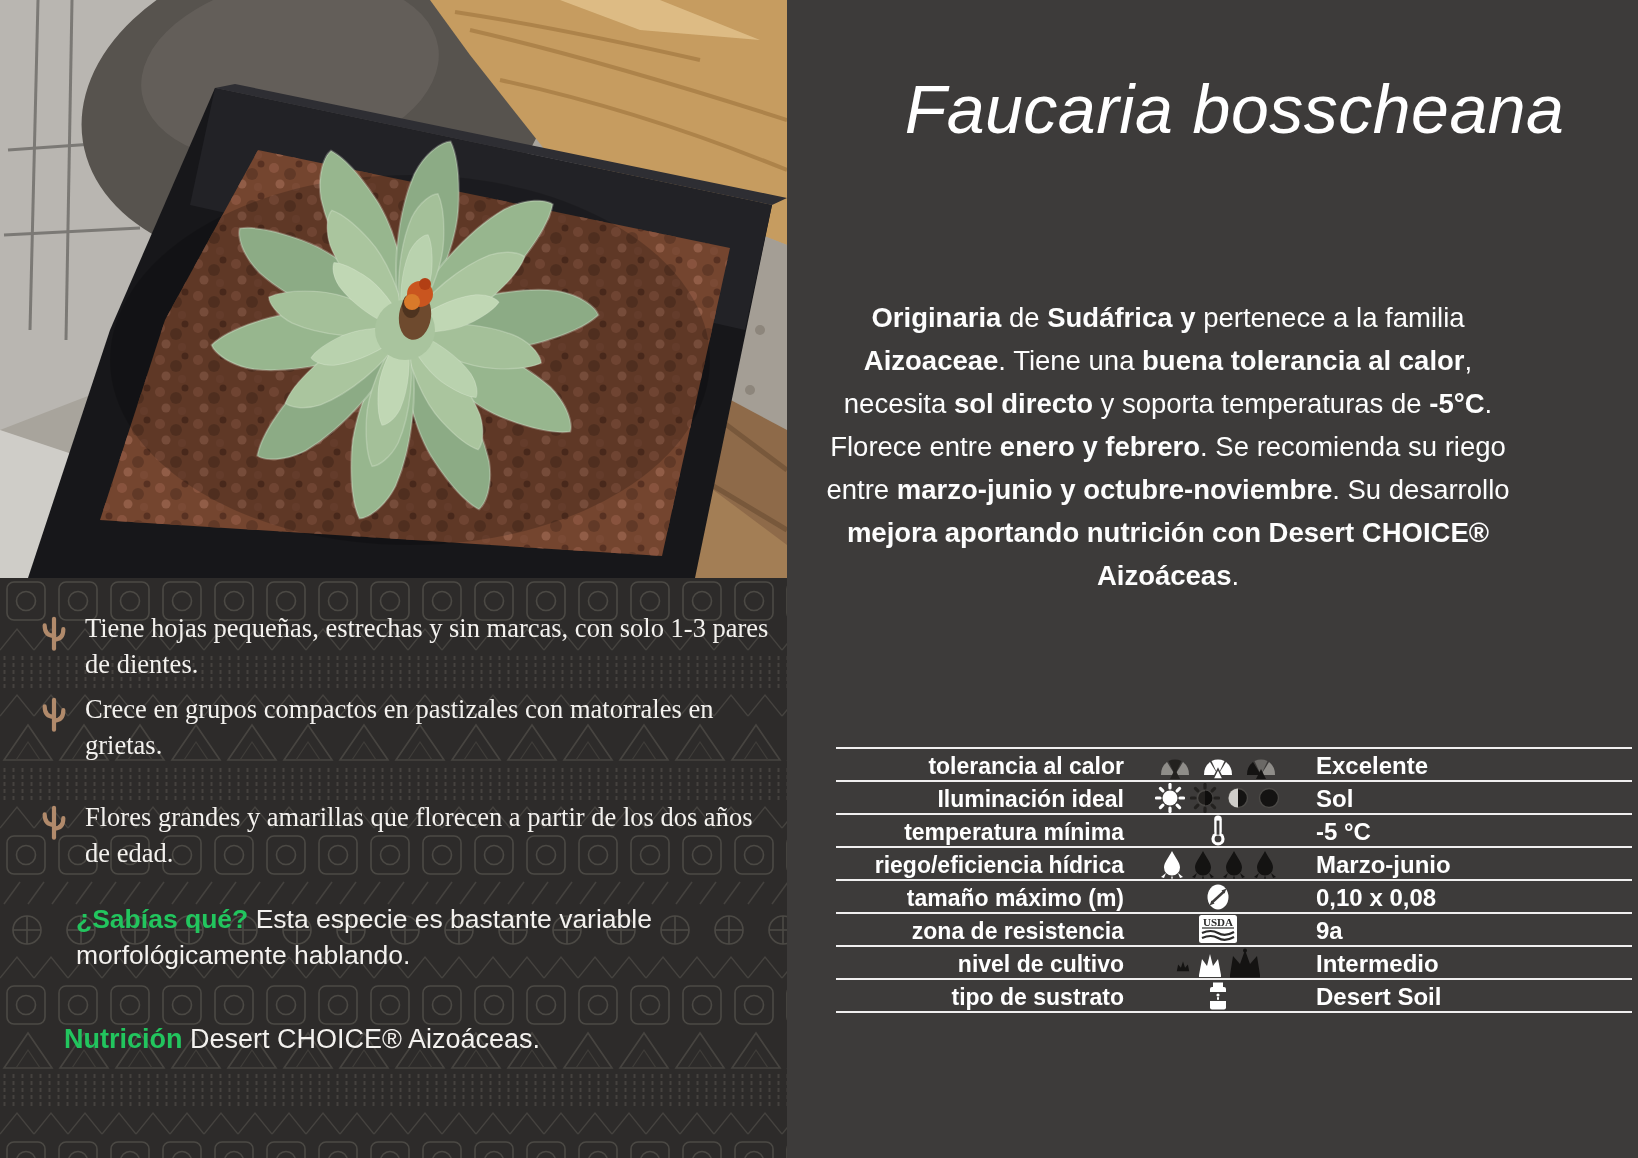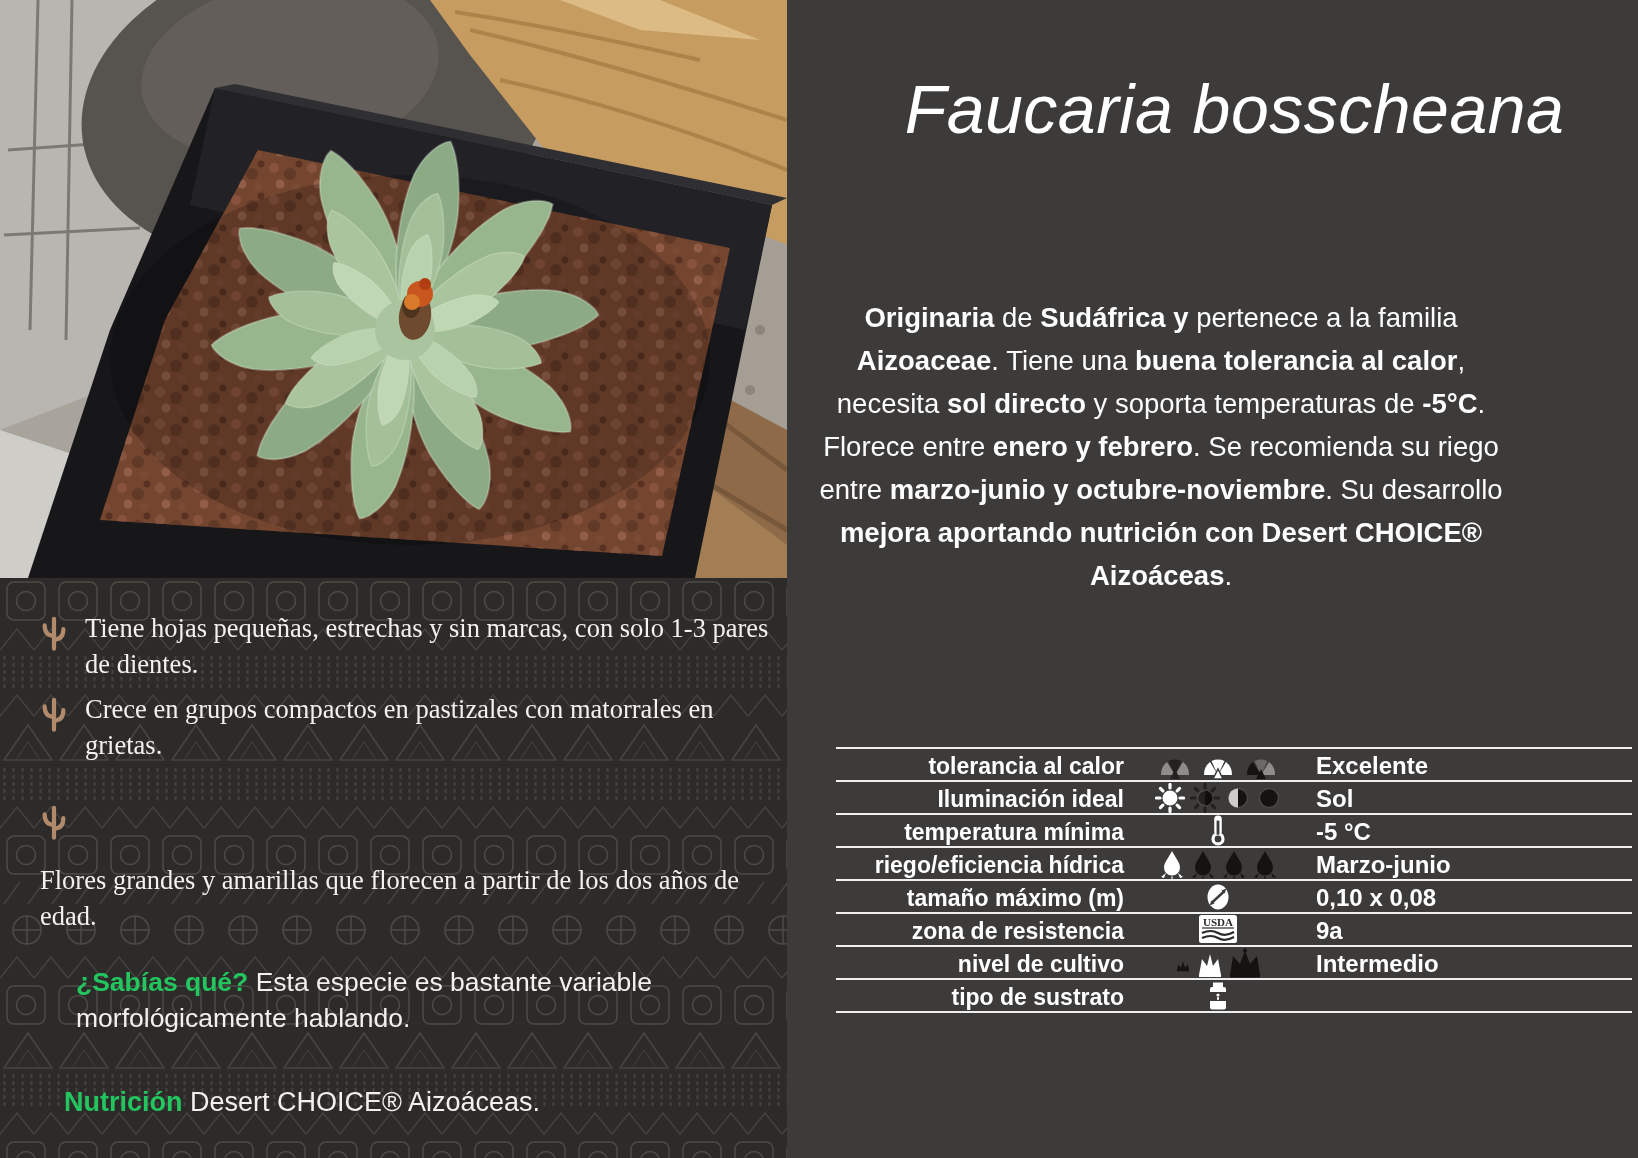--- a/index.html
+++ b/index.html
@@ -8,33 +8,33 @@
     background:#3d3b3a;color:#fff;
     font-family:"Liberation Sans",sans-serif;
   }
   
   .photo{position:absolute;left:0;top:0;width:787px;height:578px;display:block;}
   .pattern-area{position:absolute;left:0;top:578px;width:787px;height:580px;background:#2d2b2a;}
   .pattern-svg{position:absolute;left:0;top:0;}
   .facts{position:absolute;left:40px;top:32px;right:16px;color:#f3f1ee;font-size:26.5px;line-height:36px;}
   ul.bullets{list-style:none;margin:0;padding:0;}
   ul.bullets li{display:flex;gap:13px;margin:0 0 9px 0;font-family:Liberation Serif, serif;}
-  ul.bullets li.gap-before{margin-top:36px;flex-direction:column;}
+  ul.bullets li.gap-before{margin-top:36px;}
   .cactus-wrap{flex:0 0 32px;padding-top:1px;}
   .didyouknow{margin:30px 0 0 36px;}
   .accent{color:#22c55e;font-weight:bold;}
   .nutrition{margin:48px 0 0 24px;font-size:27px;}
   
   .right{position:absolute;left:787px;top:0;width:851px;height:1158px;}
   .title{
     position:absolute;top:70px;left:0;width:100%;margin:0;text-align:center;
     font-style:italic;font-weight:300;font-size:68px;letter-spacing:0.5px;white-space:nowrap;color:#fff;padding-left:22px;
   }
   .intro{
-    position:absolute;top:296px;left:29px;width:690px;margin:0;text-align:center;
+    position:absolute;top:296px;left:36px;width:690px;margin:0;text-align:center;
     font-size:27.5px;line-height:43px;color:#fdfdfd;
   }
   .intro b{font-weight:bold;}
   .care-table{position:absolute;top:747px;left:49px;width:796px;}
   .trow{
     display:flex;align-items:flex-end;height:31px;border-top:2px solid rgba(255,255,255,.92);
     font-weight:bold;
   }
   .trow:last-child{border-bottom:2px solid rgba(255,255,255,.92);}
   .tlabel{width:300px;text-align:right;padding-right:12px;box-sizing:border-box;font-size:23px;white-space:nowrap;}
@@ -449,17 +449,18 @@
         <div class="tlabel">tipo de sustrato</div>
         <div class="ticons">
           <svg width="24" height="30" viewBox="0 0 24 30">
             <rect x="7" y="1.5" width="10" height="5" fill="#fff"></rect>
             <rect x="4" y="6" width="16" height="22.5" rx="2" fill="#fff"></rect>
             <rect x="4" y="11" width="16" height="9" fill="#3d3b3a"></rect>
             <circle cx="12" cy="14" r="1.6" fill="#fff"></circle>
             <rect x="11" y="16.2" width="2" height="2.6" fill="#fff"></rect>
           </svg>
         </div>
+        <div class="tvalue">Desert Soil</div>
       </div>
 
     </div>
   </div>
 </div>
 
 </body></html>

